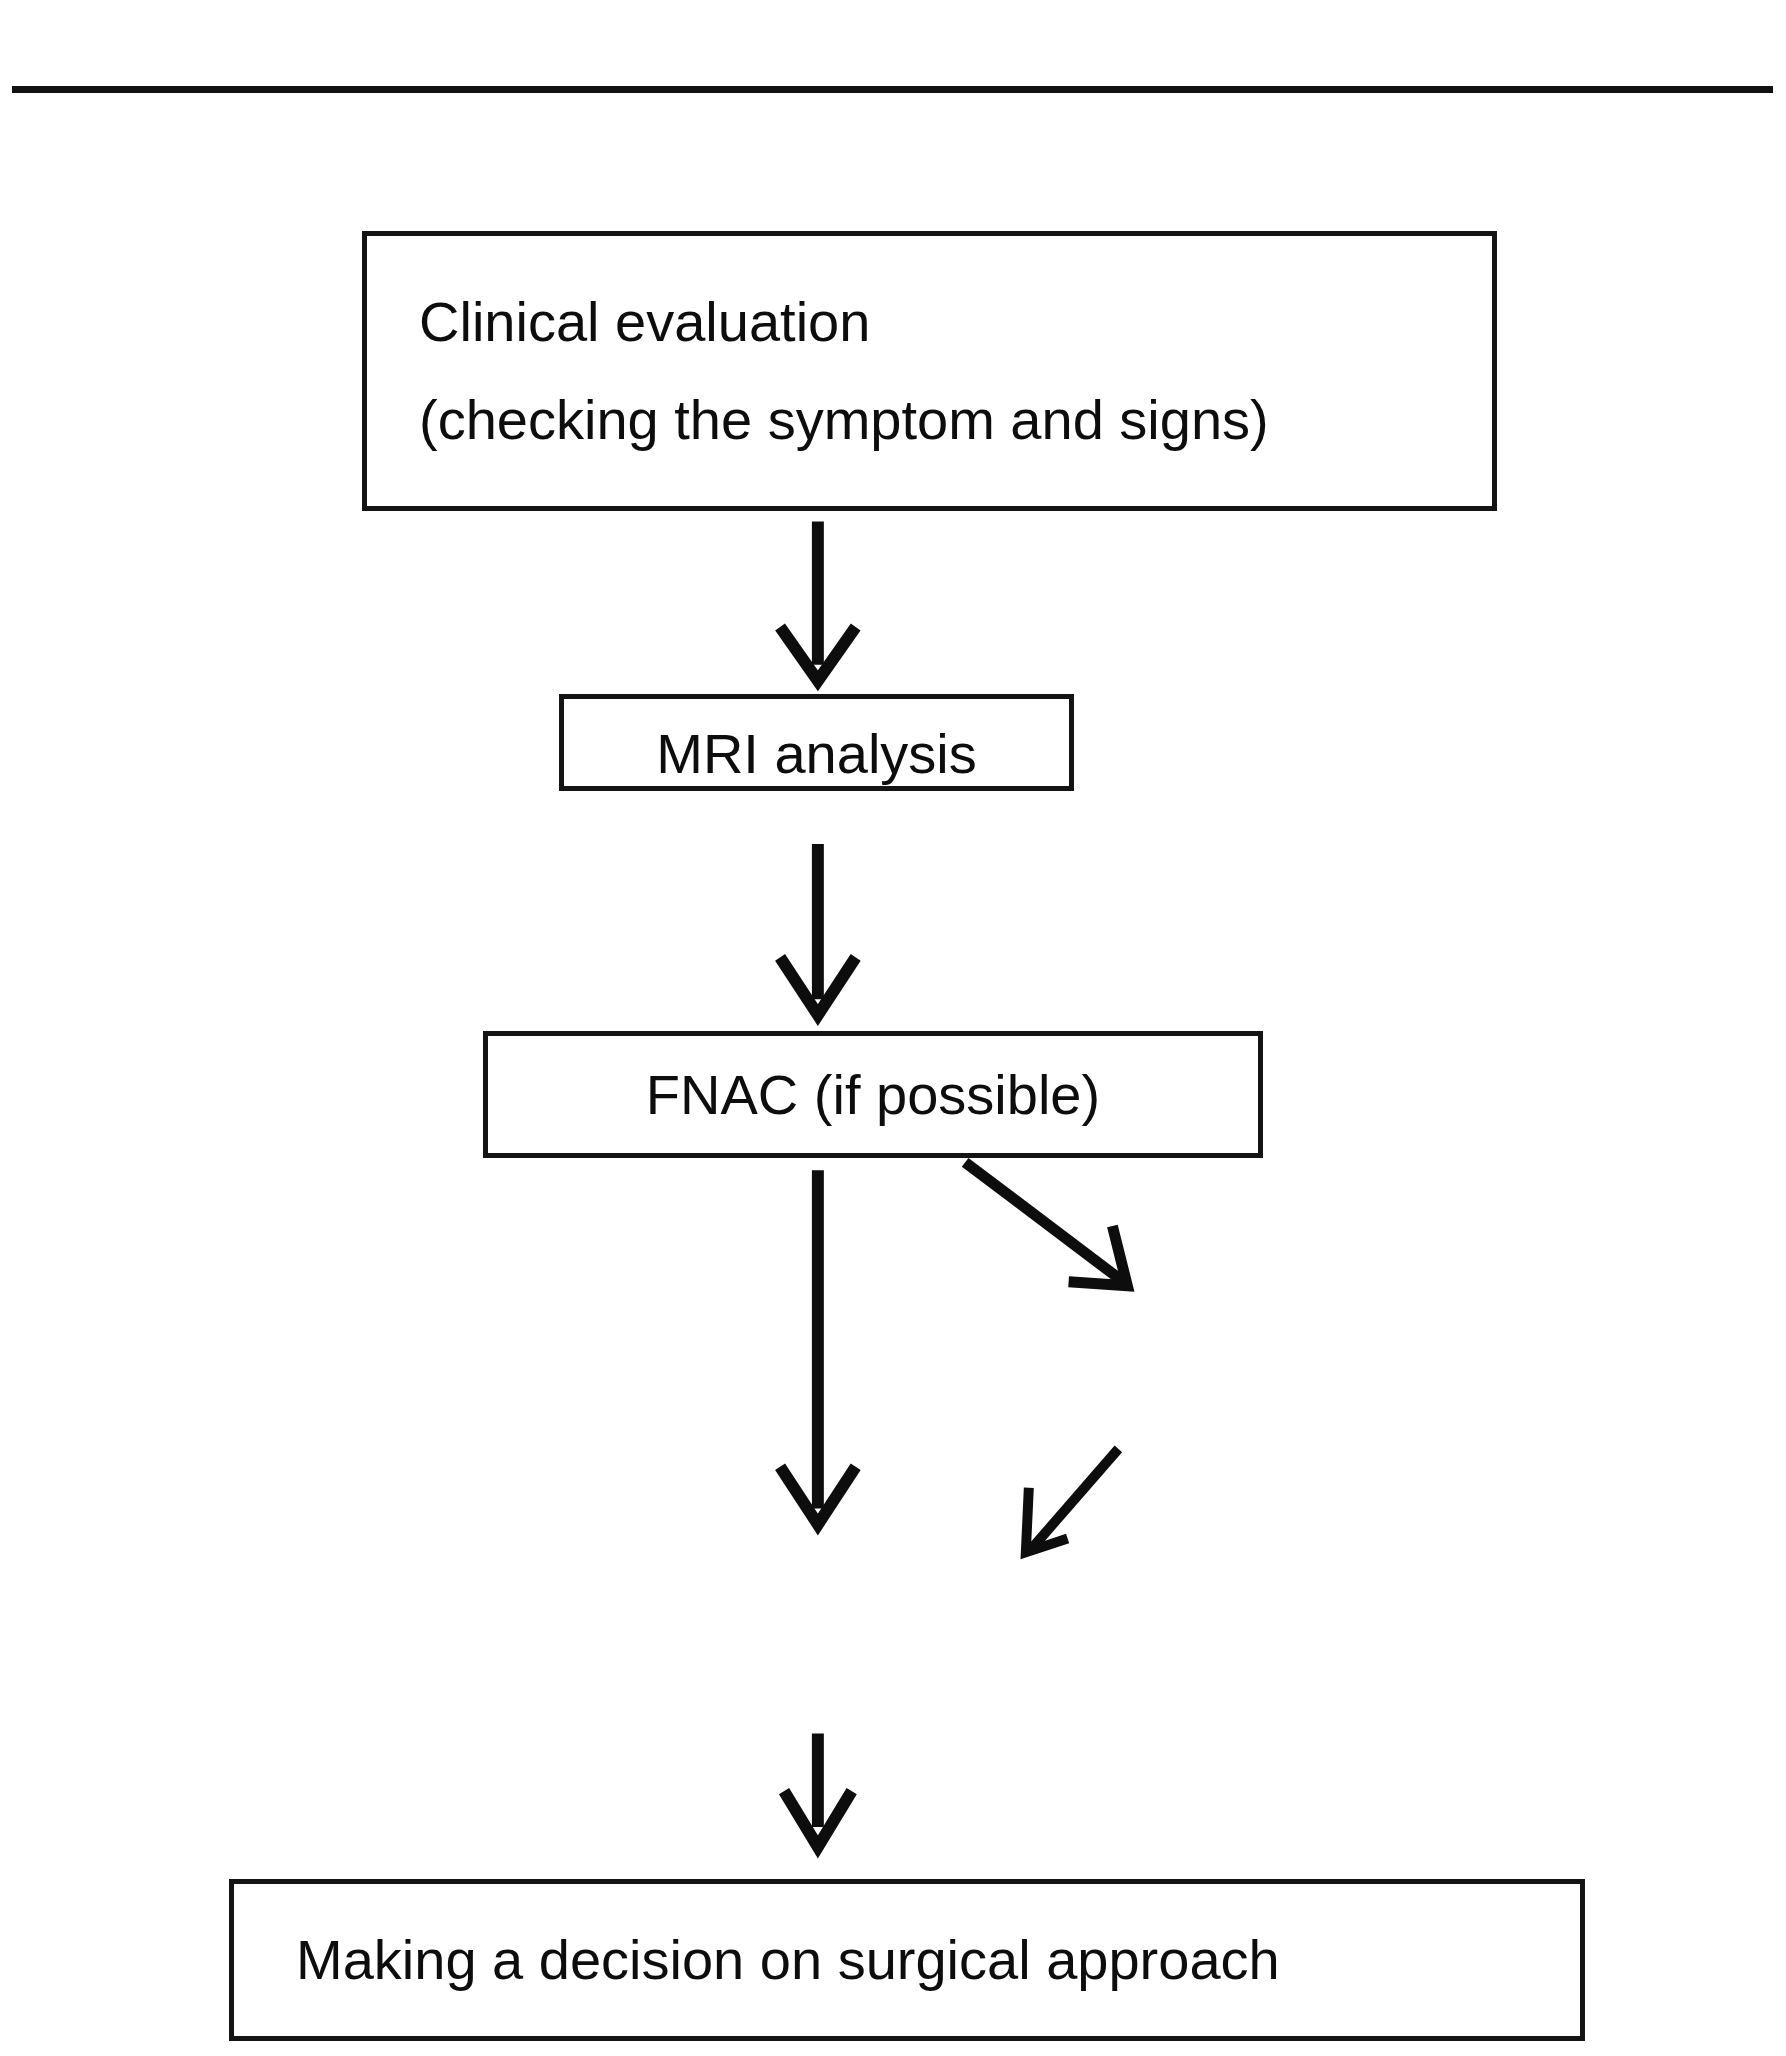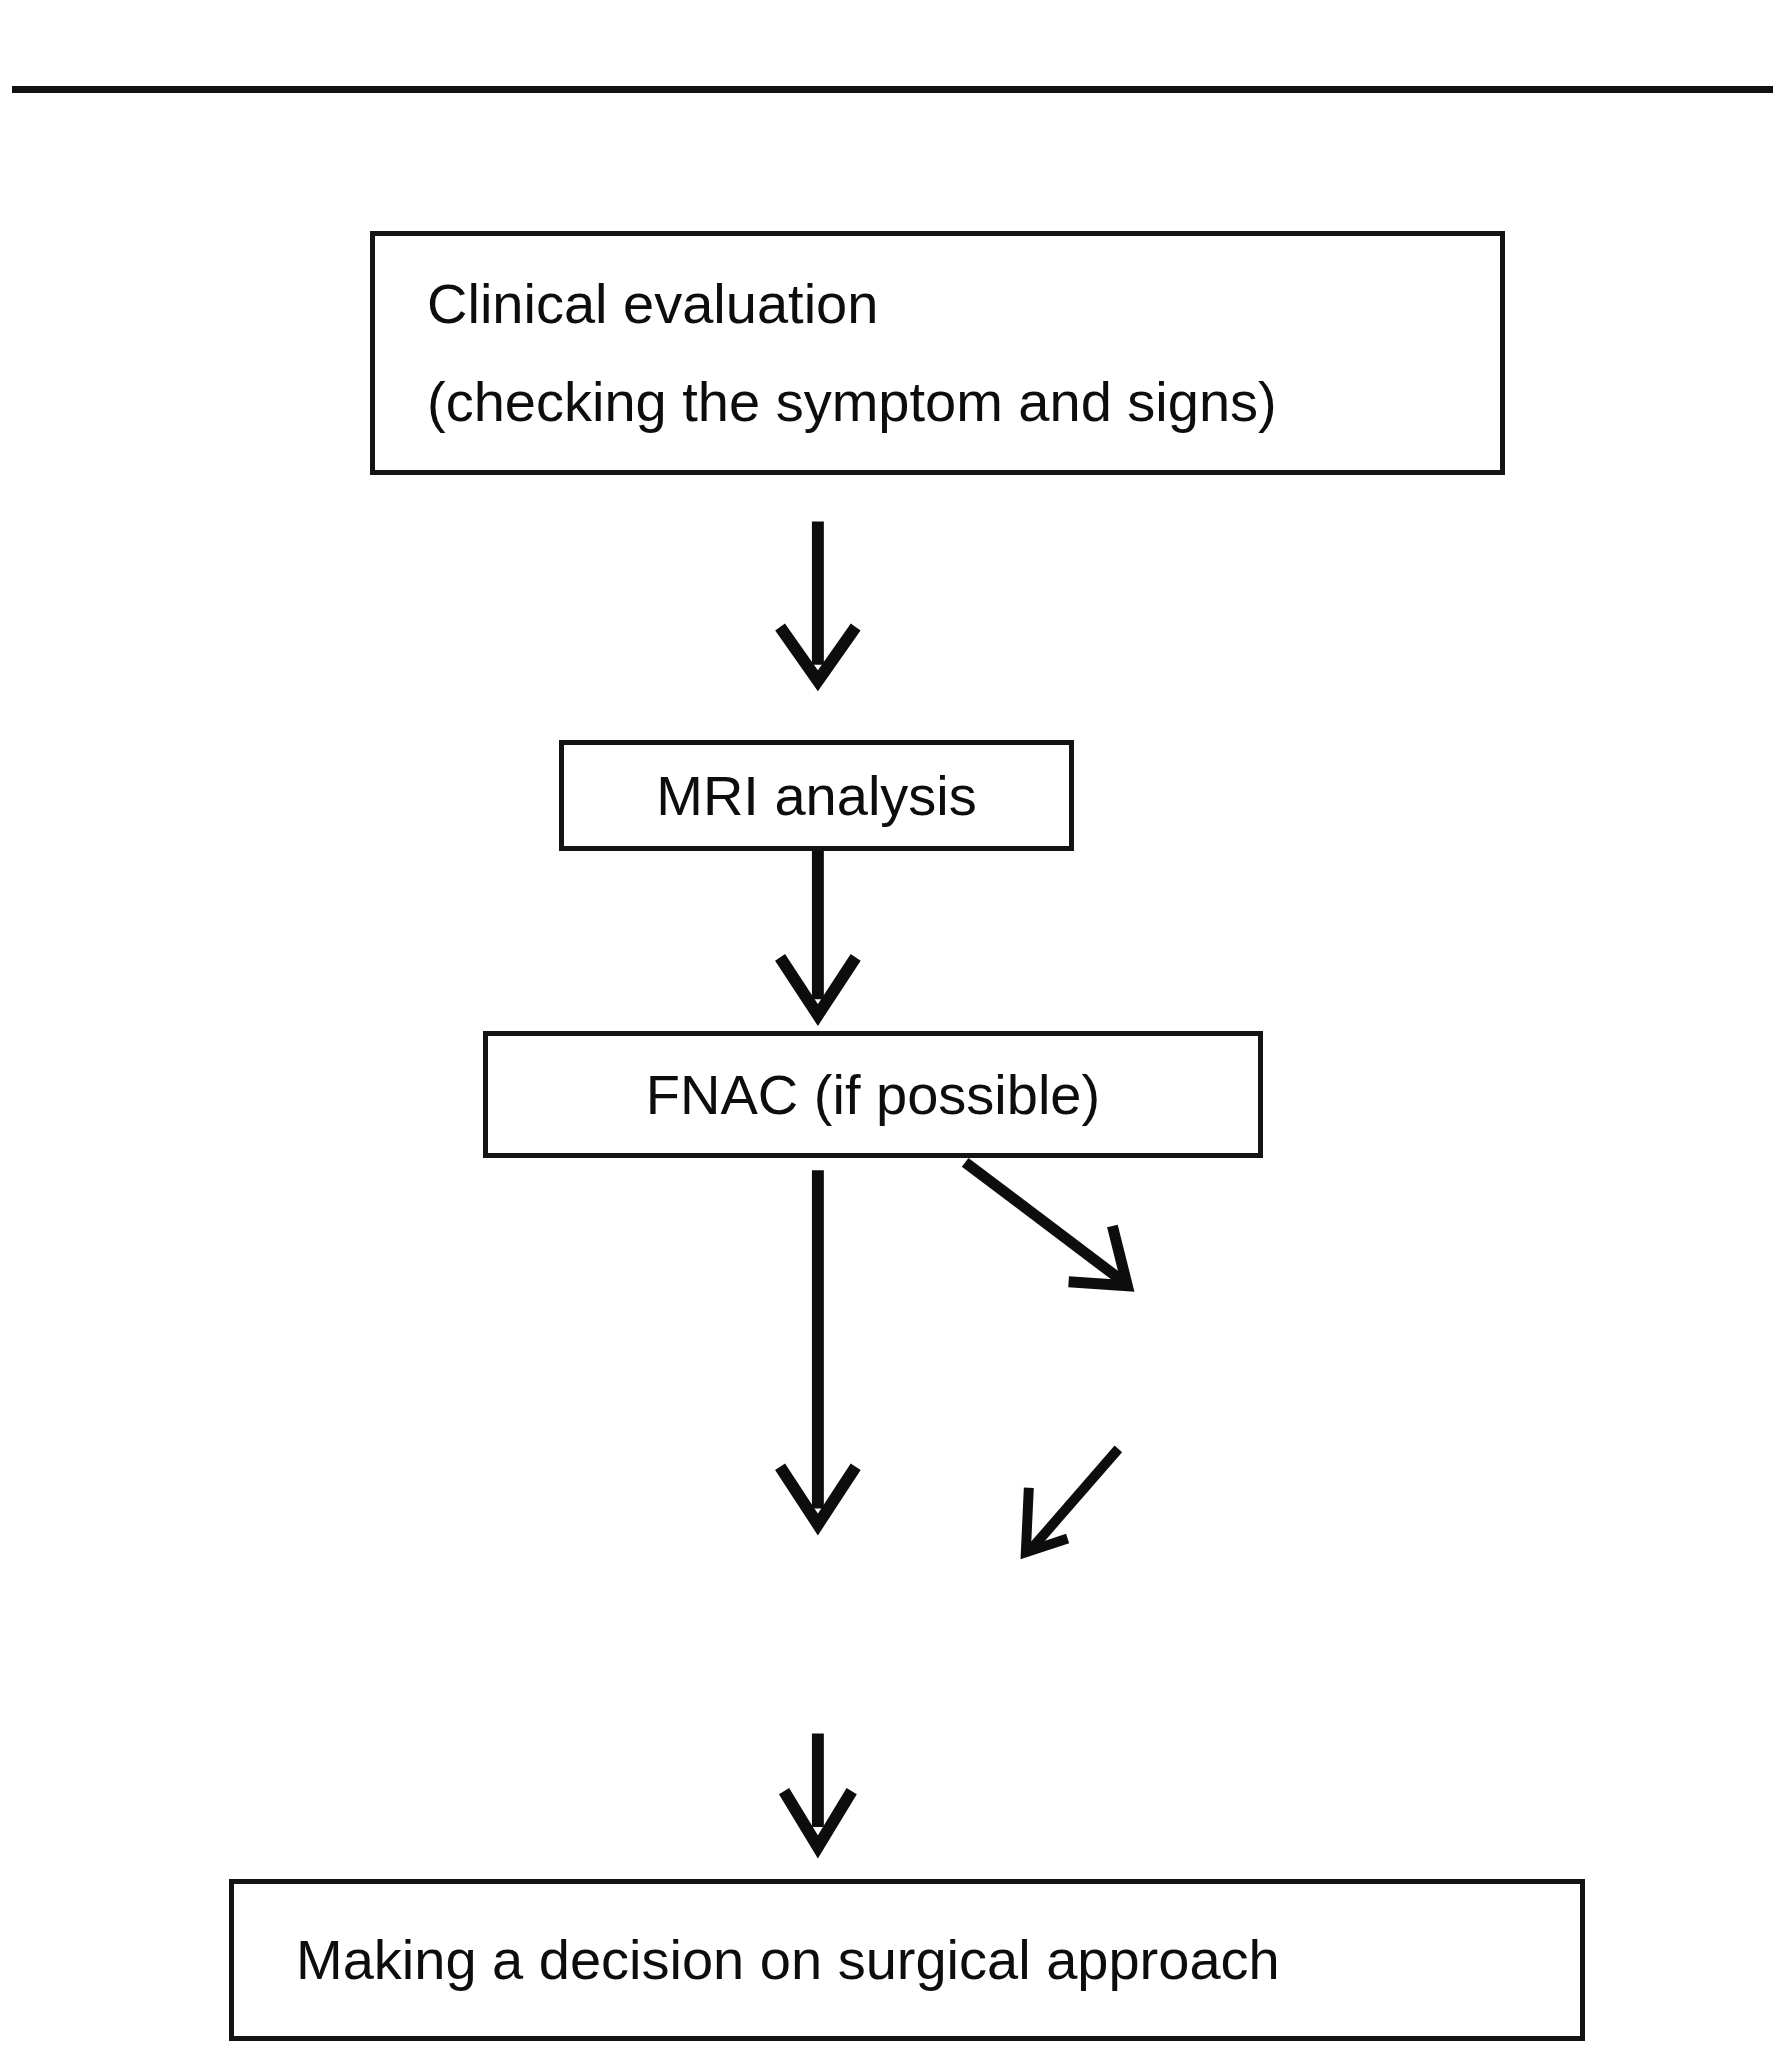--- a/index.html
+++ b/index.html
@@ -116,26 +116,26 @@
       <line x1="1124" y1="1456" x2="1037" y2="1556" stroke-width="10"></line>
       <polyline points="1034,1495 1031,1560 1073,1546" stroke-width="10"></polyline>
     </g>
 
     <g>
       <line x1="822" y1="1742" x2="822" y2="1836" stroke-width="12"></line>
       <polyline points="788,1800 822,1856 856,1800" stroke-width="12"></polyline>
     </g>
   </svg>
 
-  <div class="node left-text" style="left:370px; top:231px; width:1135px; height:244px;">
+  <div class="node left-text" style="left:362px; top:231px; width:1135px; height:280px;">
     <div class="line">Clinical evaluation</div>
     <div class="line">(checking the symptom and signs)</div>
   </div>
 
-  <div class="node center-text" style="left:559px; top:740px; width:515px; height:111px;">
+  <div class="node center-text" style="left:559px; top:694px; width:515px; height:97px;justify-content:flex-end;">
     <div class="line">MRI analysis</div>
   </div>
 
   <div class="node center-text" style="left:483px; top:1031px; width:780px; height:127px;">
     <div class="line">FNAC (if possible)</div>
   </div>
 
 
 
   <div class="node pad-left" style="left:229px; top:1879px; width:1356px; height:162px;">

